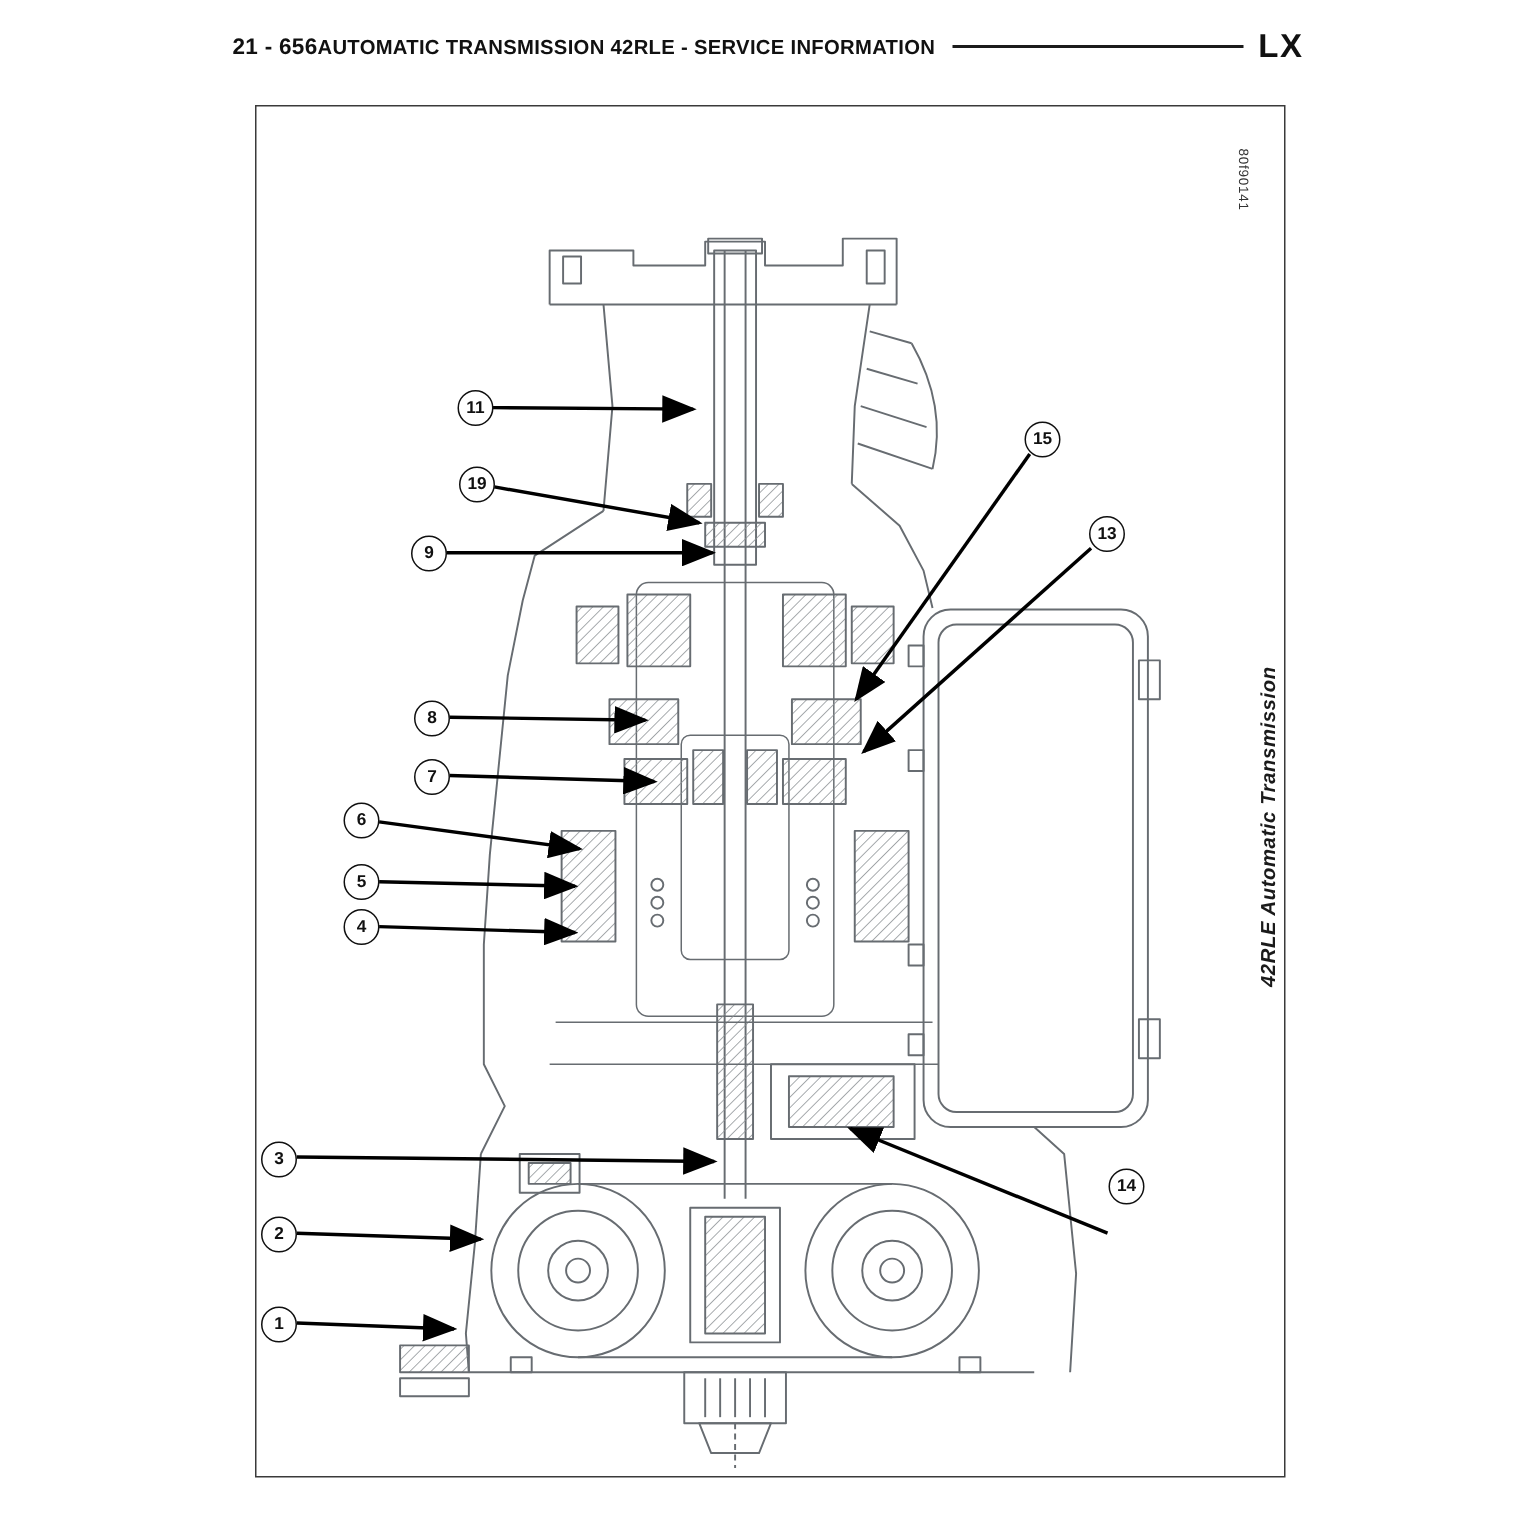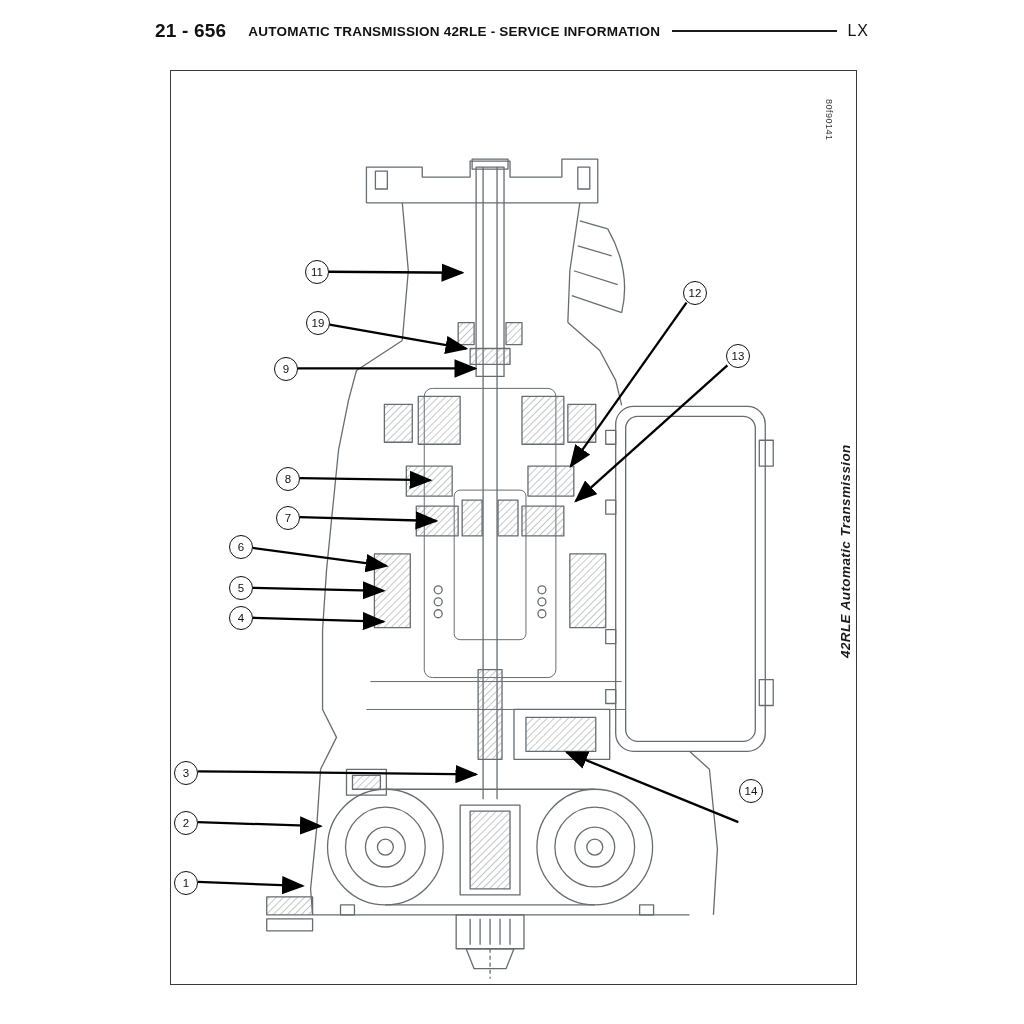--- a/index.html
+++ b/index.html
@@ -5,35 +5,35 @@
   html,body{margin:0;padding:0;}
   body{
     width:1024px;height:1024px;background:#ffffff;position:relative;overflow:hidden;
     font-family:"Liberation Sans",sans-serif;color:#111;
   }
   
   .page-header{
     position:absolute;left:155px;top:20px;width:714px;height:22px;
     display:flex;align-items:center;
   }
-  .page-number{font-weight:bold;font-size:19px;letter-spacing:.2px;white-space:nowrap;}
-  .doc-title{font-weight:bold;font-size:13.5px;letter-spacing:.2px;margin-left:22px;white-space:nowrap;}
+  .page-number{font-weight:bold;font-size:15px;letter-spacing:.2px;white-space:nowrap;}
+  .doc-title{font-weight:bold;font-size:13.5px;letter-spacing:.2px;white-space:nowrap;}
   .header-rule{flex:1;height:2px;background:#1b1b1b;margin:0 10px 0 12px;}
-  .platform-code{font-weight:normal;font-size:16px;letter-spacing:1px;white-space:nowrap;}
+  .platform-code{font-weight:bold;font-size:22px;letter-spacing:1px;white-space:nowrap;}
   
   .figure-frame{
     position:absolute;left:170px;top:70px;width:687px;height:915px;
     border:1.4px solid #3a3a3a;background:#fff;box-sizing:border-box;
   }
   .diagram-svg{position:absolute;left:0;top:0;width:100%;height:100%;}
   
   .callout{
     position:absolute;width:24px;height:24px;border:1.7px solid #101010;border-radius:50%;
     background:#fff;display:flex;align-items:center;justify-content:center;
-    font-weight:normal;font-size:11.5px;box-sizing:border-box;z-index:3;
+    font-weight:bold;font-size:11.5px;box-sizing:border-box;z-index:3;
   }
   
   .figure-id{
     position:absolute;right:22px;top:28px;height:80px;
     writing-mode:vertical-rl;font-size:9px;color:#333;letter-spacing:.5px;z-index:2;
   }
   .figure-caption{
     position:absolute;right:3px;top:315px;height:330px;
     writing-mode:vertical-rl;transform:rotate(180deg);
     display:flex;align-items:center;justify-content:center;
@@ -186,20 +186,20 @@
   <div class="callout" style="left:3px;top:740px">2</div>
   <div class="callout" style="left:3px;top:690px">3</div>
   <div class="callout" style="left:58px;top:535px">4</div>
   <div class="callout" style="left:58px;top:505px">5</div>
   <div class="callout" style="left:58px;top:464px">6</div>
   <div class="callout" style="left:105px;top:435px">7</div>
   <div class="callout" style="left:105px;top:396px">8</div>
   <div class="callout" style="left:103px;top:286px">9</div>
   <div class="callout" style="left:135px;top:240px">19</div>
   <div class="callout" style="left:134px;top:189px">11</div>
-  <div class="callout" style="left:512px;top:210px">12</div>
+  <div class="callout" style="left:512px;top:210px">15</div>
   <div class="callout" style="left:555px;top:273px">13</div>
   <div class="callout" style="left:568px;top:708px">14</div>
 
   <div class="figure-id">80f90141</div>
 
   <div class="figure-caption">42RLE Automatic Transmission</div>
 </div>
 
 </body></html>

